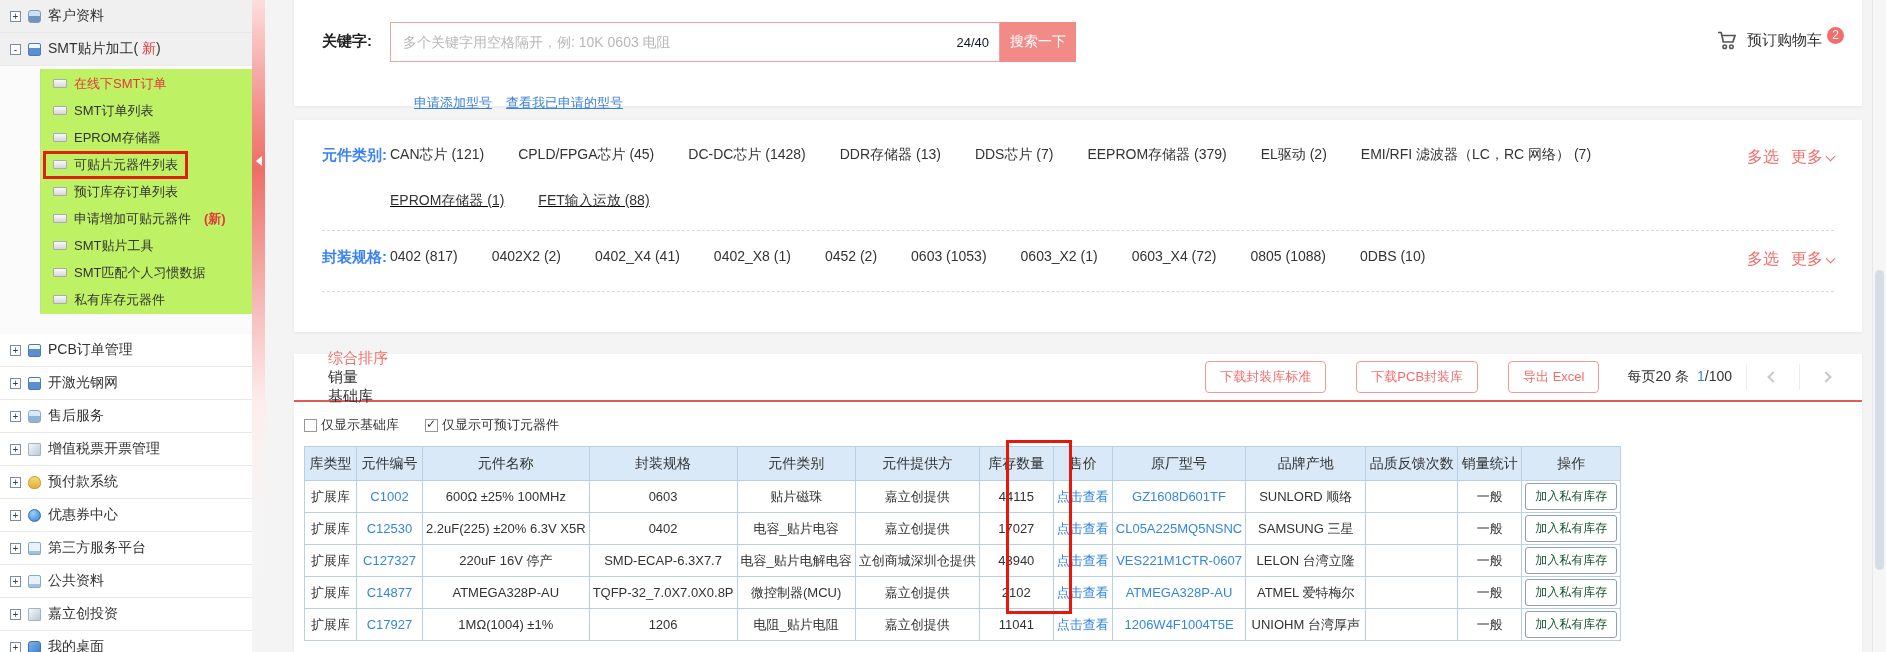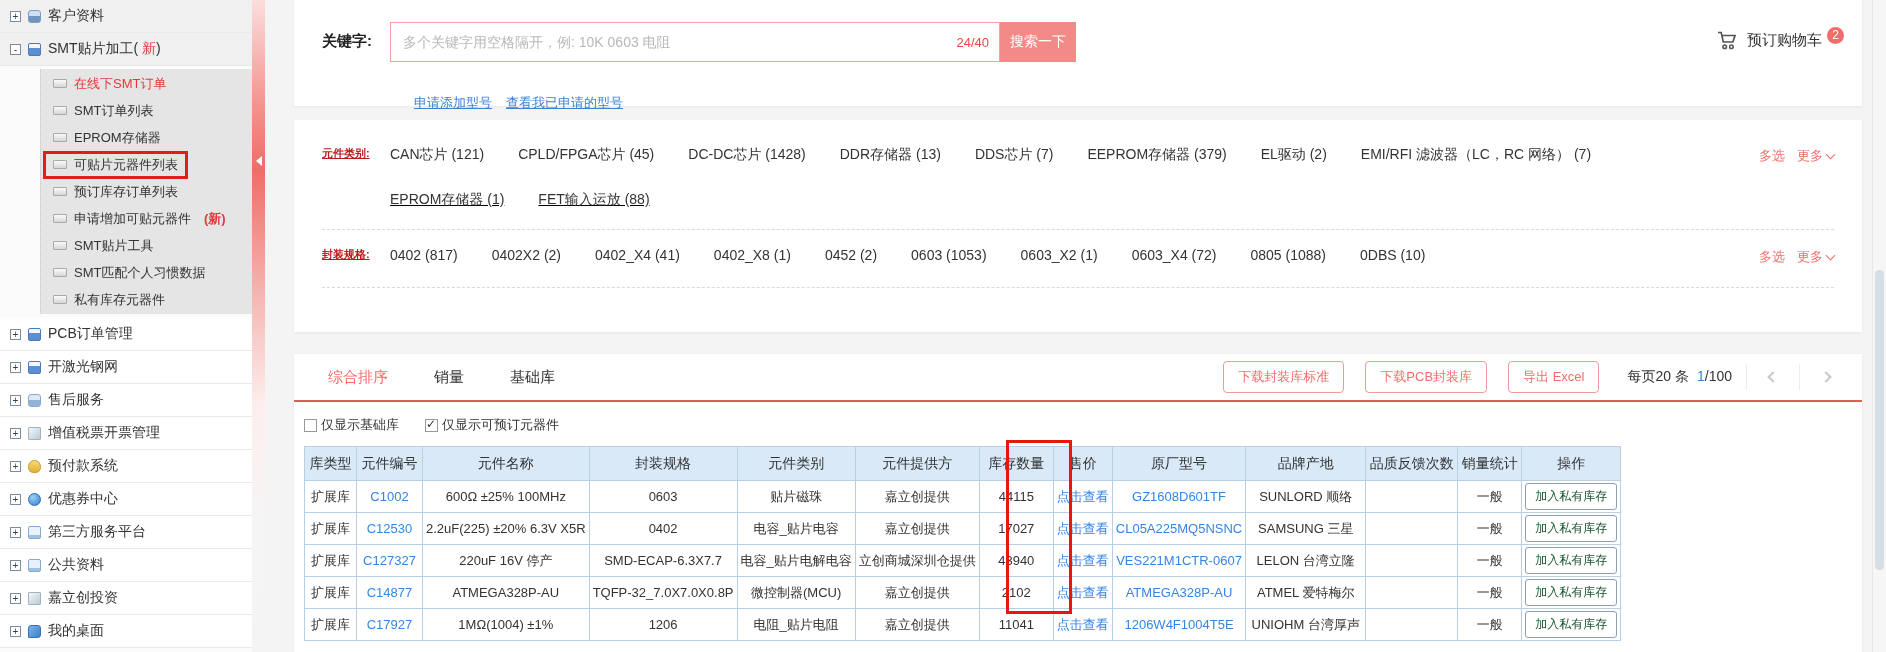--- a/index.html
+++ b/index.html
@@ -15,21 +15,21 @@
                 font-size:10px; line-height:9px; text-align:center; color:#345; }
   .side-icon { flex:none; width:13px; height:13px; border-radius:2px; }
   .customer-icon{background:linear-gradient(180deg,#cfe0f0 0 5px,#6f96c0 5px);border:1px solid #7d9cc0;border-radius:3px;}
   .smt-icon,.pcb-icon,.laser-icon{background:linear-gradient(180deg,#f4f8fc 0 4px,#5b8fd0 4px);border:1px solid #4a7ab8;}
   .service-icon{background:linear-gradient(180deg,#dce9f5 0 5px,#8fb4d8 5px);border:1px solid #8aa8c8;border-radius:3px;}
   .invoice-icon,.invest-icon{background:linear-gradient(135deg,#f4f7fa,#b9c9d6);border:1px solid #a2b4c2;border-radius:1px;}
   .prepay-icon{background:linear-gradient(180deg,#f6dc6e,#e2ae3c);border:1px solid #c89a34;border-radius:50% 50% 40% 40%;}
   .coupon-icon{background:radial-gradient(circle at 35% 30%,#9ed0f5,#2f7fd1);border:1px solid #2a6db4;border-radius:50%;}
   .thirdparty-icon,.public-icon{background:linear-gradient(180deg,#e8f2fb 0 8px,#9fc2e2 8px);border:1px solid #86abd0;}
   .desktop-icon{background:linear-gradient(135deg,#7fb3e8,#3a7fd0);border:1px solid #3a72b8;border-radius:3px 3px 3px 0;}
-  .sub-group { margin:3px 0 4px 40px; border-left:1px dotted #c8c8c8; padding:1px 0; background:#e5e5e5; }
+  .sub-group { margin:3px 0 20px 40px; border-left:1px dotted #c8c8c8; padding:1px 0; background:#bef264; }
   .side-item.sub { height:27px; display:flex; align-items:center; font-size:13px; color:#333; padding-left:5px; cursor:pointer; }
   .row-inner { display:inline-flex; align-items:center; gap:7px; padding:2px 7px; }
   .boxed .row-inner { outline:3px solid #e02015; }
   .sub-icon { flex:none; width:14px; height:9px; background:linear-gradient(#fafafa,#d6d6d6); border:1px solid #aaa; border-radius:1px; }
   .red-text { color:#e4393c; }
   .new-suffix { margin-left:6px; font-weight:bold; }
 
   
   .divider { position:absolute; left:252px; top:0; bottom:0; width:13px;
              background:linear-gradient(180deg,#fbdedd 0%,#f3948f 16%,#ee6e67 26%,#f5b5b1 45%,#fdeeed 62%,#f5f5f5 80%,#f4f4f4 100%); }
@@ -39,36 +39,36 @@
   
   .content { position:absolute; left:265px; right:14px; top:0; bottom:0; overflow:hidden; }
   .panel { width:1568px; margin-left:29px; background:#fff; box-shadow:0 1px 3px rgba(0,0,0,.06); }
 
   
   .p-search { height:106px; position:relative; }
   .kw-label { position:absolute; left:28px; top:32px; font-weight:bold; font-size:15px; color:#222; }
   .kw-box { position:absolute; left:96px; top:22px; width:610px; height:40px; border:1px solid #f0a3a0; background:#fff; display:flex; align-items:center; }
   .kw-input { flex:1; min-width:0; border:none; outline:none; padding:0 12px; font-size:14px; color:#333; background:transparent; }
   .kw-input::placeholder { color:#b8b8b8; }
-  .kw-count { padding-right:10px; color:#ef4444; font-size:13px; }
+  .kw-count { padding-right:10px; color:#0f172a; font-size:13px; }
   .search-btn { position:absolute; left:706px; top:22px; width:76px; height:40px; background:#f28b87; color:#fff; border:none; font-size:14px; cursor:pointer; }
   .kw-links { position:absolute; left:120px; top:70px; display:flex; gap:14px; }
   .kw-links a { color:#3b82d4; font-size:13px; text-decoration:underline; cursor:pointer;margin-top:24px; }
   .cart { position:absolute; right:18px; top:30px; display:flex; align-items:center; gap:8px; font-size:15px; color:#333; cursor:pointer; }
   .badge { min-width:17px; height:17px; border-radius:9px; background:#f56c6c; color:#fff; font-size:12px; line-height:17px; text-align:center; padding:0 2px; transform:translateY(-5px); margin-left:-3px; }
 
   
   .p-filter { margin-top:14px; height:212px; padding:26px 28px 0; position:relative; }
   .fg-line { display:flex; align-items:flex-start; position:relative; }
-  .f-label { width:68px; flex:none; font-weight:bold; font-size:11px; color:#b91c1c;text-decoration:underline; }
+  .f-label { width:68px; flex:none; font-weight:bold; font-size:15px; color:#3b82f6; }
   .f-items { display:flex; flex-wrap:wrap; column-gap:34px; row-gap:20px; font-size:14px; color:#333; max-width:1220px; }
   .f-item { cursor:pointer; white-space:nowrap; }
   .fg-line.second { margin-top:27px;text-decoration:underline; }
   .f-actions { position:absolute; right:0; top:1px; display:flex; gap:12px; align-items:center; }
-  .f-actions a { color:#f26d6a; font-size:13px; cursor:pointer; display:flex; align-items:center; gap:4px; }
+  .f-actions a { color:#f26d6a; font-size:16px; cursor:pointer; display:flex; align-items:center; gap:4px; }
   .chev-down { width:7px; height:7px; border-left:1.5px solid #f26d6a; border-bottom:1.5px solid #f26d6a; transform:rotate(-45deg); margin-top:-3px; }
   .dashed { border-top:1px dashed #d9d9d9; margin:20px 0 17px; }
   .dashed.last { margin-top:24px; }
 
   
   .p-table { margin-top:22px; height:300px; position:relative; }
   .tabs-row { height:46px; display:flex; align-items:center; padding:0 24px 0 34px; }
   .tab { font-size:15px; color:#333; margin-right:46px; cursor:pointer; }
   .tab.active { color:#f26d6a; }
   .right-tools { margin-left:auto; display:flex; align-items:center; gap:14px; }
@@ -309,27 +309,27 @@
                 <i class="chev-down"></i>
               </a>
           </div>
         </div>
       </div>
       <div class="dashed last"></div>
     </section>
 
     <section class="panel p-table">
       <div class="tabs-row">
-        <div style="display:flex;" id="tabs">
+        <div style="display:flex;flex-direction:column;" id="tabs">
             <span class="tab active">综合排序</span>
             <span class="tab">销量</span>
             <span class="tab">基础库</span>
           </div>
         <div class="right-tools">
-          <span id="toolBtns" style="display:flex;gap:21px;">
+          <span id="toolBtns" style="display:flex;gap:30px;">
               <button class="tool-btn">下载封装库标准</button>
               <button class="tool-btn">下载PCB封装库</button>
               <button class="tool-btn">导出 Excel</button>
             </span>
           <div class="page-info">
             <span>每页20 条</span>
             <span><span class="blue">1</span><span>/100</span></span>
           </div>
           <span class="vsep"></span>
           <span class="pg-arrow left"></span>

